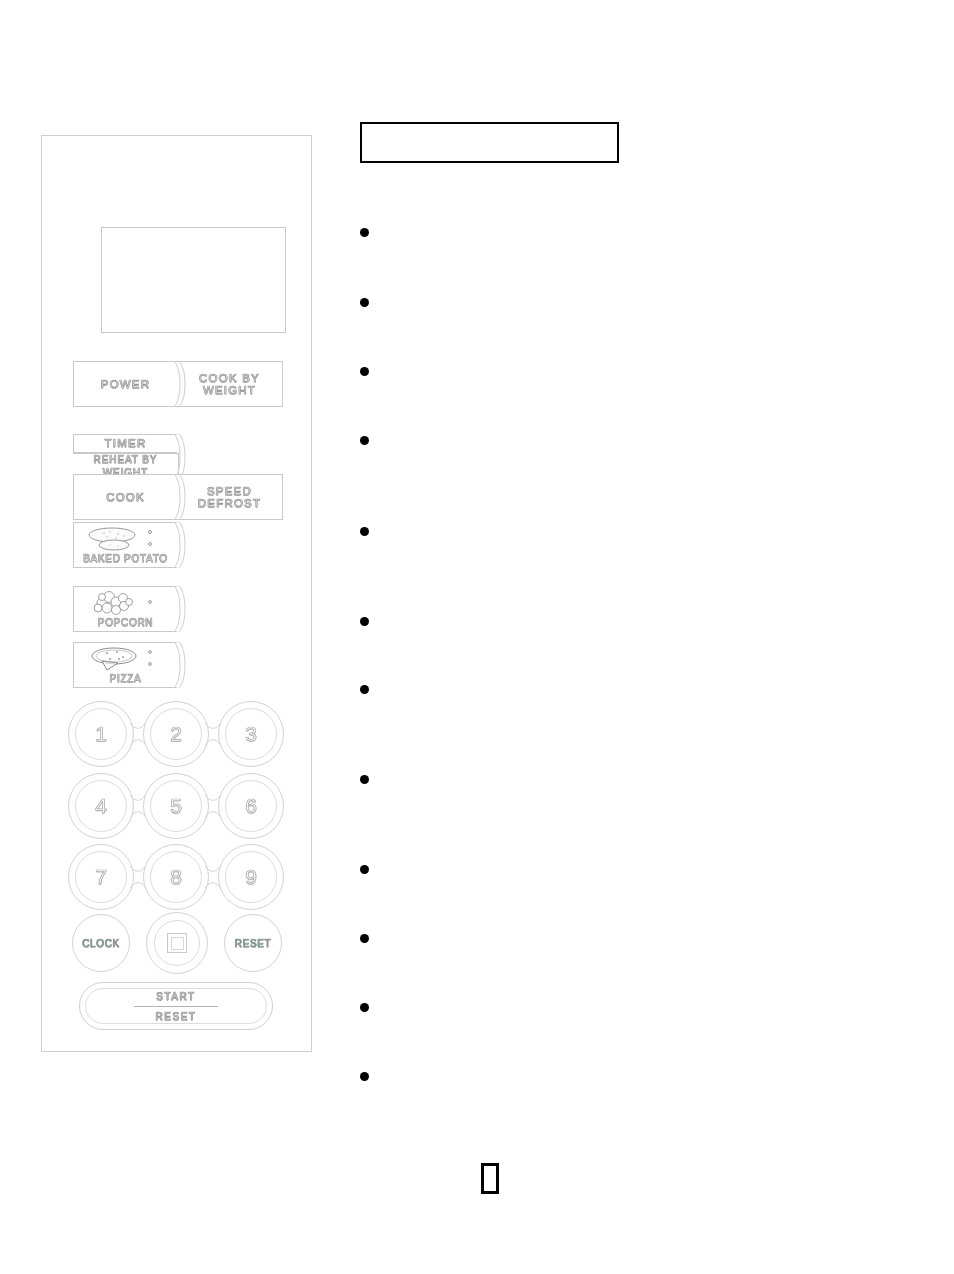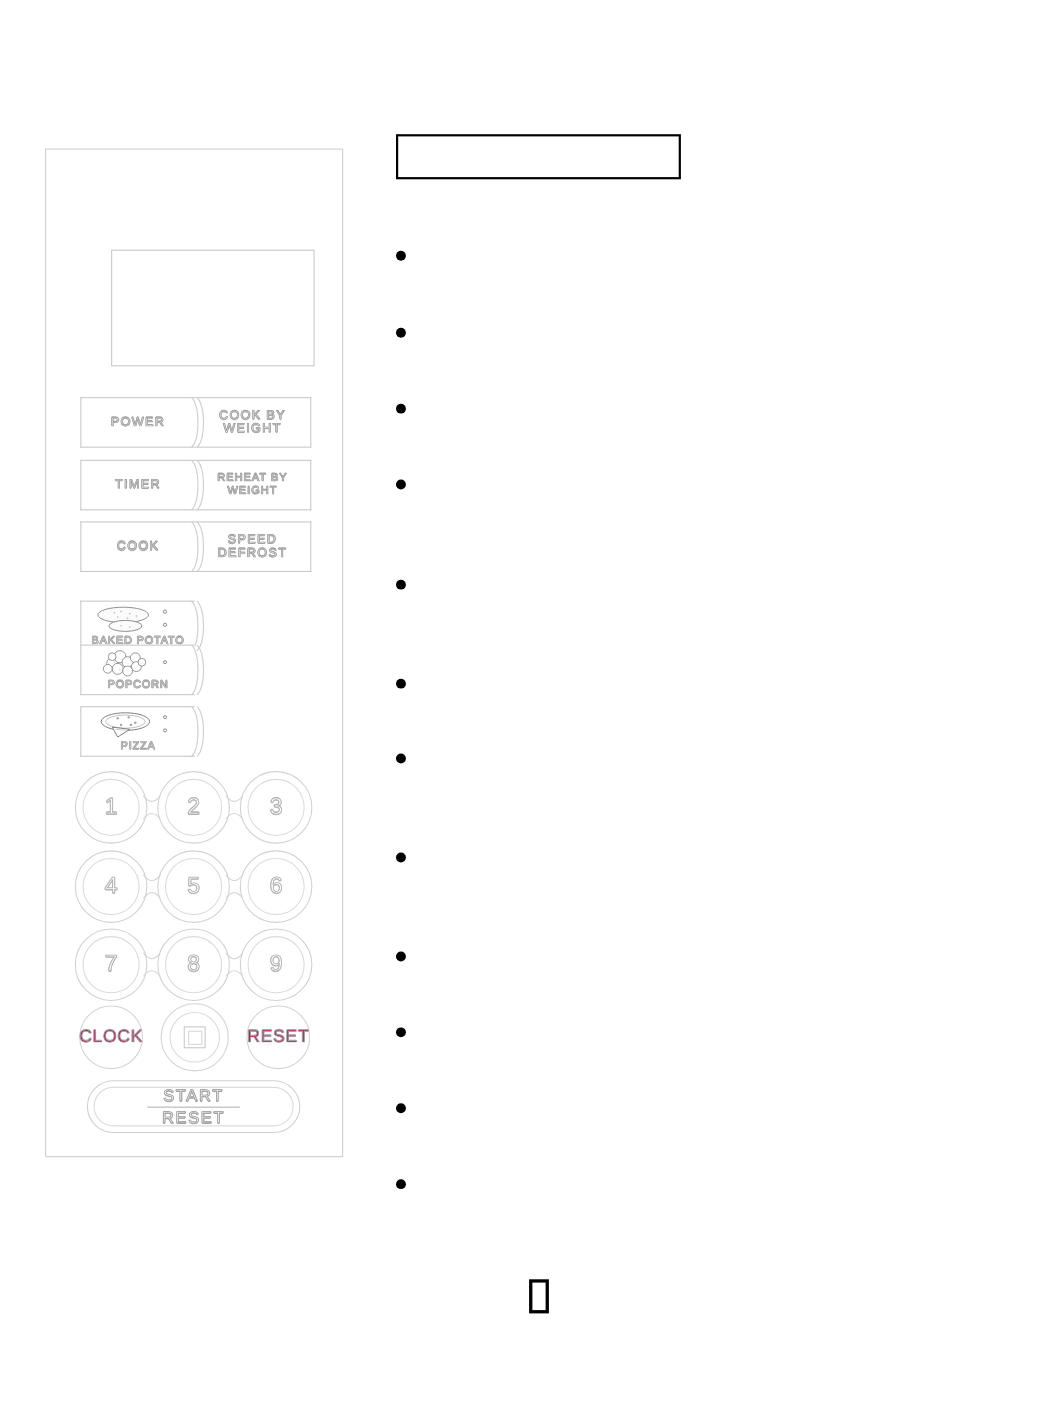--- a/index.html
+++ b/index.html
@@ -53,23 +53,23 @@
   
   .fn-row {
     position: absolute;
     left: 31px;
     width: 230px;
     height: 46px;
     display: flex;
     box-sizing: border-box;
   }
   .fn-row.r1 { top: 225px; }
-  .fn-row.r2 { top: 282px; }
+  .fn-row.r2 { top: 298px; flex-direction: column; }
   .fn-row.r3 { top: 338px; }
-  .fn-row.r4 { top: 386px; margin-top: 24px; }
+  .fn-row.r4 { top: 386px; }
   .fn-row.r5 { top: 450px; }
   .fn-row.r6 { top: 506px; }
 
   .fn-key {
     position: relative;
     height: 46px;
     border: 1px solid #c9c9c9;
     box-sizing: border-box;
     background: #fff;
     display: flex;
@@ -238,23 +238,23 @@
     box-sizing: border-box;
   }
   .zero-square::after {
     content: "";
     position: absolute;
     left: 2.5px; top: 2.5px;
     right: 2.5px; bottom: 2.5px;
     border: 1px solid #d8d8d8;
   }
   .bk-label {
-    font-size: 16px;
+    font-size: 10px;
     letter-spacing: 0.6px;
-    color: #be185d;
+    color: #0f766e;
     -webkit-text-stroke: 0.6px #a5a5a5;
     text-shadow:
       -0.5px 0 #ababab, 0.5px 0 #ababab,
       0 -0.5px #ababab, 0 0.5px #ababab;
     user-select: none;
   }
 
   
   #key-start-stop {
     position: absolute;
@@ -273,21 +273,21 @@
   #key-start-stop::before {
     content: "";
     position: absolute;
     left: 5px; top: 5px;
     right: 5px; bottom: 5px;
     border: 1px solid #dcdcdc;
     border-radius: 20px;
   }
   .ss-line {
     position: relative;
-    font-size: 15px;
+    font-size: 10px;
     letter-spacing: 1.5px;
     line-height: 17px;
     color: #ffffff;
     -webkit-text-stroke: 0.7px #9e9e9e;
     text-shadow:
       -0.5px 0 #a4a4a4, 0.5px 0 #a4a4a4,
       0 -0.5px #a4a4a4, 0 0.5px #a4a4a4;
     user-select: none;
   }
   .ss-rule {

